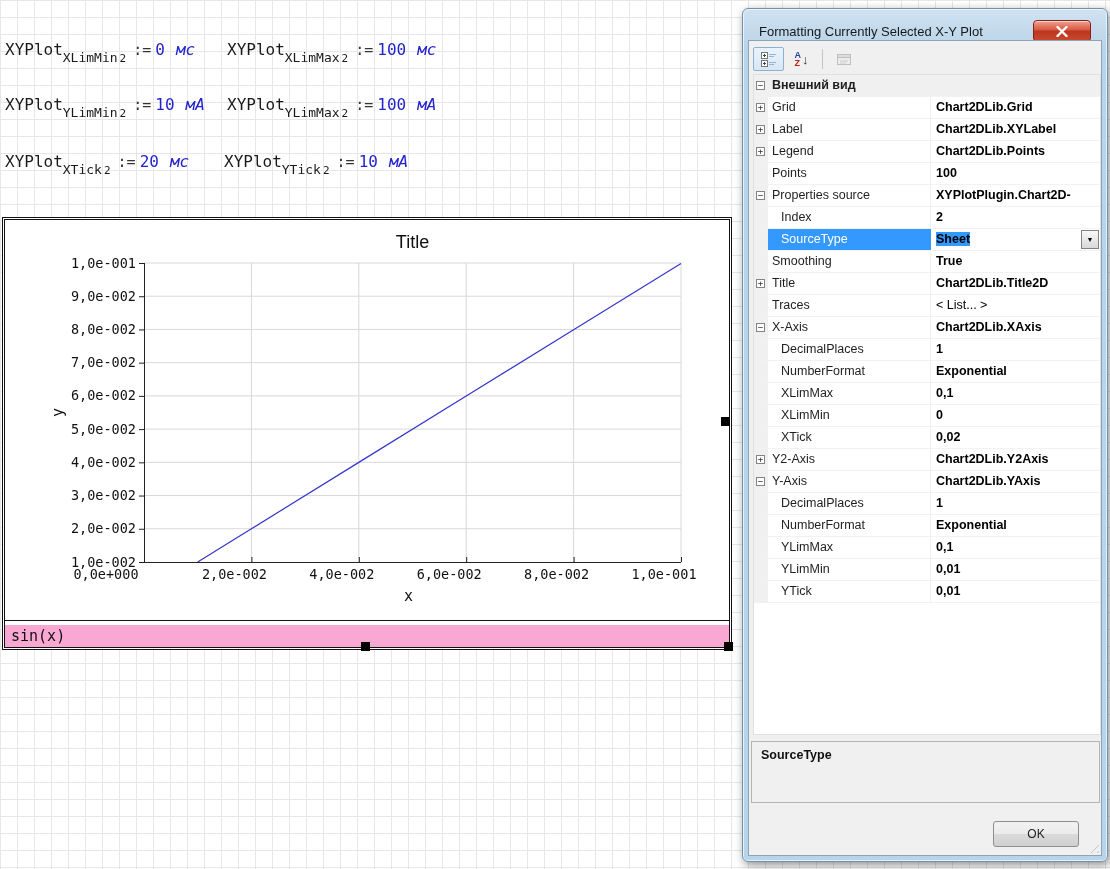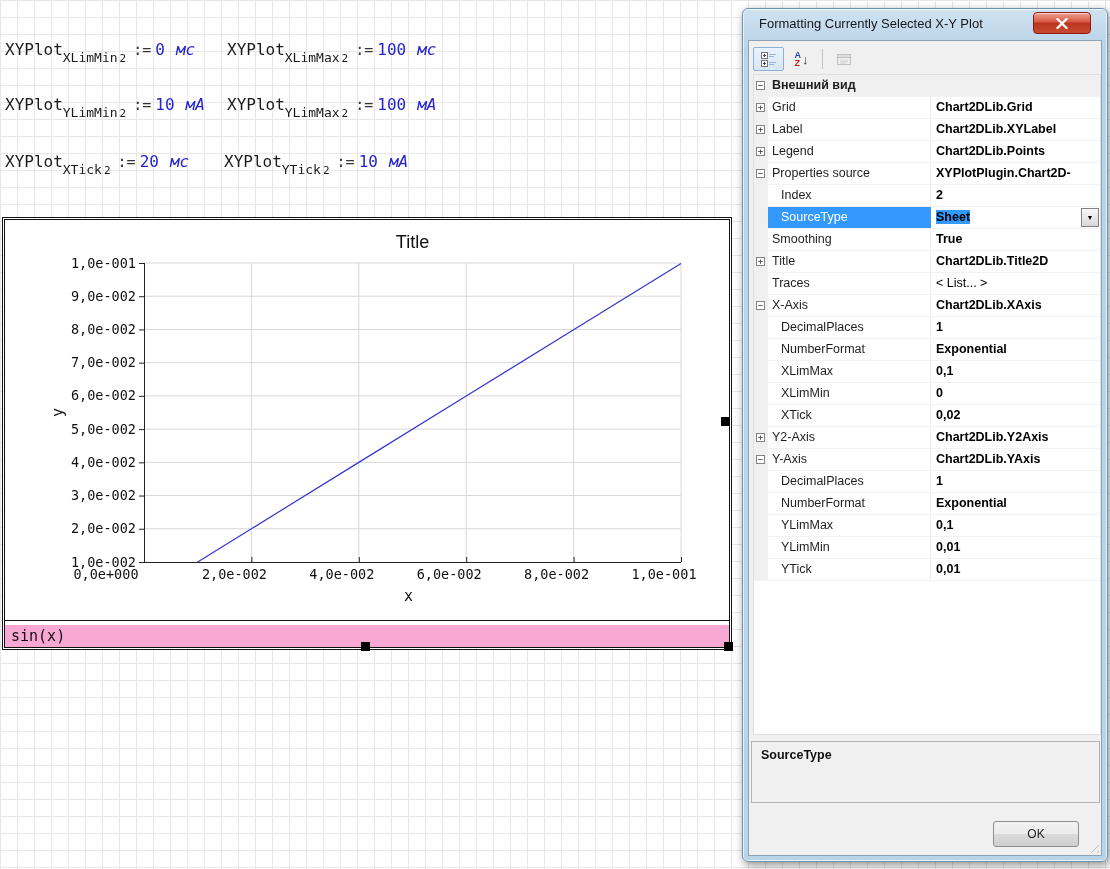--- a/index.html
+++ b/index.html
@@ -58,21 +58,21 @@
   .flag-artifact::before{
     content:"";position:absolute;left:0;top:0;width:9px;height:7px;background:#3c5ba8;
   }
   
   .dialog{
     position:absolute;left:742px;top:8px;width:366px;height:854px;
     background:linear-gradient(#cfe2f1,#b9d3e7 40px,#b9d3e7);
     border:1px solid #6e93b0;border-radius:6px;box-sizing:border-box;
     box-shadow:2px 3px 10px rgba(0,0,0,.45), inset 0 0 0 1px rgba(255,255,255,.65);
   }
-  .dialog-titlebar{position:absolute;left:0;top:0;right:0;height:24px;}
+  .dialog-titlebar{position:absolute;left:0;top:8px;right:0;height:24px;}
   .dialog-title{
     position:absolute;left:16px;top:7px;font-size:13px;color:#15181c;white-space:nowrap;
   }
   .close-btn{
     position:absolute;right:16px;top:3px;width:58px;height:22px;
     border:1px solid #8d1d10;border-radius:4px;box-sizing:border-box;
     background:linear-gradient(#f0a violet,#d35442);
     background:linear-gradient(#efa193 0%,#d8573f 45%,#bb3520 50%,#c94a2f 100%);
     box-shadow:inset 0 1px 0 rgba(255,255,255,.55);
     display:flex;align-items:center;justify-content:center;cursor:default;
@@ -280,20 +280,25 @@
           <div class="pval"><span class="b">Chart2DLib.XYLabel</span></div>
         </div>
         <div class="prow">
           <div class="gut">
             <span class="exp">+</span>
           </div>
           <div class="pname">Legend</div>
           <div class="pval"><span class="b">Chart2DLib.Points</span></div>
         </div>
         <div class="prow">
+          <div class="gut"></div>
+          <div class="pname">Points</div>
+          <div class="pval"><span class="b">100</span></div>
+        </div>
+        <div class="prow">
           <div class="gut">
             <span class="exp">−</span>
           </div>
           <div class="pname">Properties source</div>
           <div class="pval"><span class="b">XYPlotPlugin.Chart2D-</span></div>
         </div>
         <div class="prow">
           <div class="gut"></div>
           <div class="pname ind1">Index</div>
           <div class="pval"><span class="b">2</span></div>

